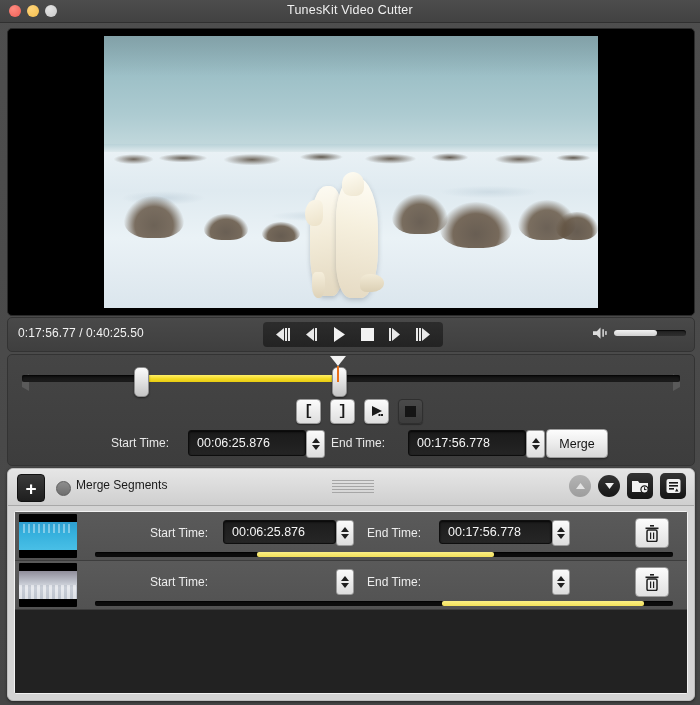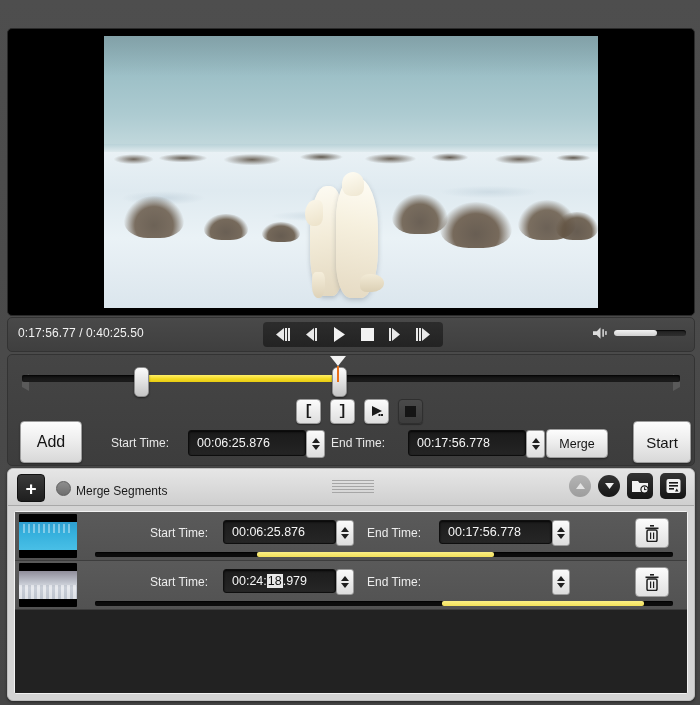--- a/index.html
+++ b/index.html
@@ -254,21 +254,21 @@
     background:linear-gradient(180deg,#3a3a3a,#1e1e1e);border:1px solid #121212;
     display:flex;align-items:center;justify-content:center;cursor:pointer;
   }
   .plus-btn span{color:#fff;font-size:19px;line-height:1;font-weight:bold;}
   .merge-dot{
     position:absolute;left:48px;top:12px;width:13px;height:13px;border-radius:50%;
     background:linear-gradient(180deg,#8d8d8d,#6e6e6e);border:1px solid #5e5e5e;
     cursor:pointer;
   }
   .merge-lbl{
-    position:absolute;left:68px;top:15px;color:#1a1a1a;font-size:12px;
+    position:absolute;left:68px;top:9px;color:#1a1a1a;font-size:12px;
   }
   .grip{
     position:absolute;left:324px;top:11px;width:42px;height:15px;cursor:grab;
     background:repeating-linear-gradient(180deg,#a6a6a6 0 1px,transparent 1px 3px);
   }
   .hdr-right{position:absolute;right:8px;top:4px;display:flex;align-items:center;gap:7px;}
   .circ{
     width:22px;height:22px;border-radius:50%;
     display:flex;align-items:center;justify-content:center;cursor:pointer;
   }
@@ -337,20 +337,28 @@
     position:absolute;top:0;height:5px;border-radius:2px;
     background:linear-gradient(180deg,#fbef86,#f2e05a);
   }
   .seg-empty{height:100px;background:#222;}
 </style>
 </head>
 <body>
 
 <div class="window">
 
+  <div class="titlebar">
+    <div class="lights">
+      <div class="light red"></div>
+      <div class="light yellow"></div>
+      <div class="light gray"></div>
+    </div>
+    <div class="title">TunesKit Video Cutter</div>
+  </div>
 
   <div class="video-panel">
     <div class="video-frame">
       <div class="vid-inner">
         <div class="sky"></div>
         <div class="horizon"></div>
         <div class="snow"></div>
         <div class="brushline"></div>
         <div class="bush b1"></div>
         <div class="bush b2"></div>
@@ -449,38 +457,36 @@
         </svg>
       </div>
       <div class="cbtn disabled">
         <svg width="11" height="11" viewBox="0 0 11 11">
           <rect x="0" y="0" width="11" height="11" fill="#151515"></rect>
         </svg>
       </div>
     </div>
 
     <div class="action-row">
-      <div class="btn-3d add-btn">Add</div>
 
       <div class="lbl start">Start Time:</div>
       <div class="field start">00:06:25.876</div>
       <div class="stepper s1">
         <div class="chev-u"></div>
         <div class="chev-d"></div>
       </div>
 
       <div class="lbl end">End Time:</div>
       <div class="field end">00:17:56.778</div>
       <div class="stepper s2">
         <div class="chev-u"></div>
         <div class="chev-d"></div>
       </div>
 
       <div class="btn-3d format-btn">Merge</div>
-      <div class="btn-3d start-btn">Start</div>
     </div>
   </div>
 
   <div class="seg-panel">
     <div class="seg-header">
       <div class="plus-btn">
         <span>+</span>
       </div>
       <div class="merge-dot"></div>
       <div class="merge-lbl">Merge Segments</div>
@@ -555,25 +561,20 @@
         <div class="seg-bar">
           <div class="seg-bar-fill" id="bar0" style="left: 28%; width: 41%;"></div>
         </div>
       </div>
 
       <div class="seg-row">
         <div class="thumb">
           <div class="thumb-img t2"></div>
         </div>
         <div class="seg-lbl s">Start Time:</div>
-        <div class="seg-field s">
-          <span>00:24:</span>
-            <span class="sel">18</span>
-            <span>.979</span>
-        </div>
         <div class="seg-stepper a">
           <div class="chev-u"></div>
           <div class="chev-d"></div>
         </div>
         <div class="seg-lbl e">End Time:</div>
         <div class="seg-stepper b">
           <div class="chev-u"></div>
           <div class="chev-d"></div>
         </div>
         <div class="trash">

